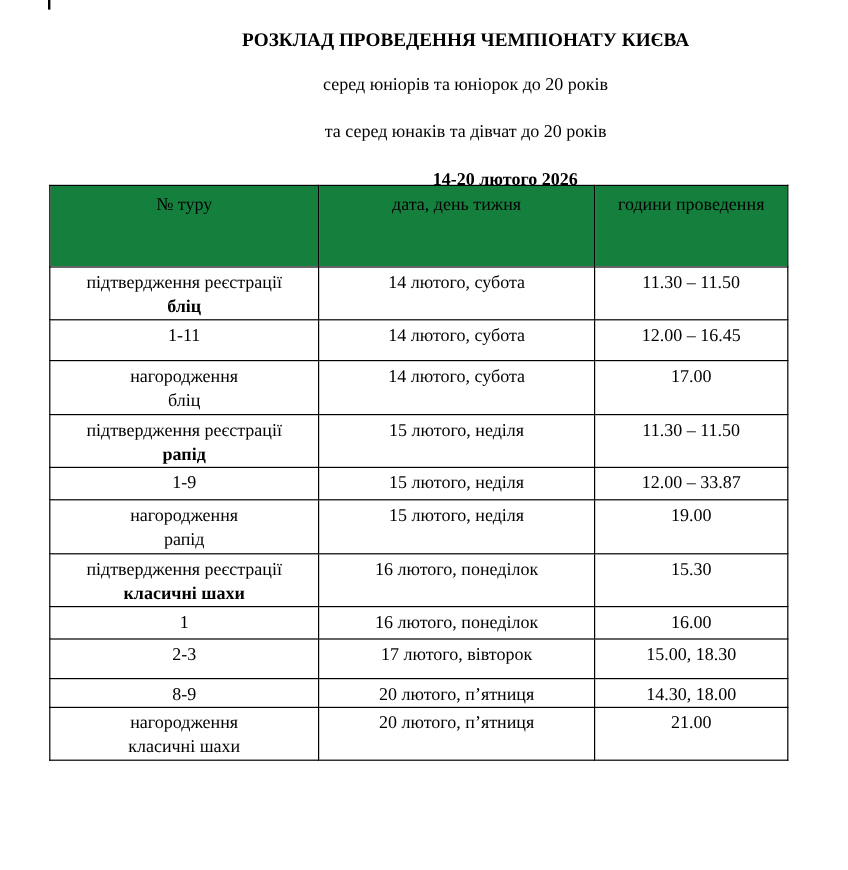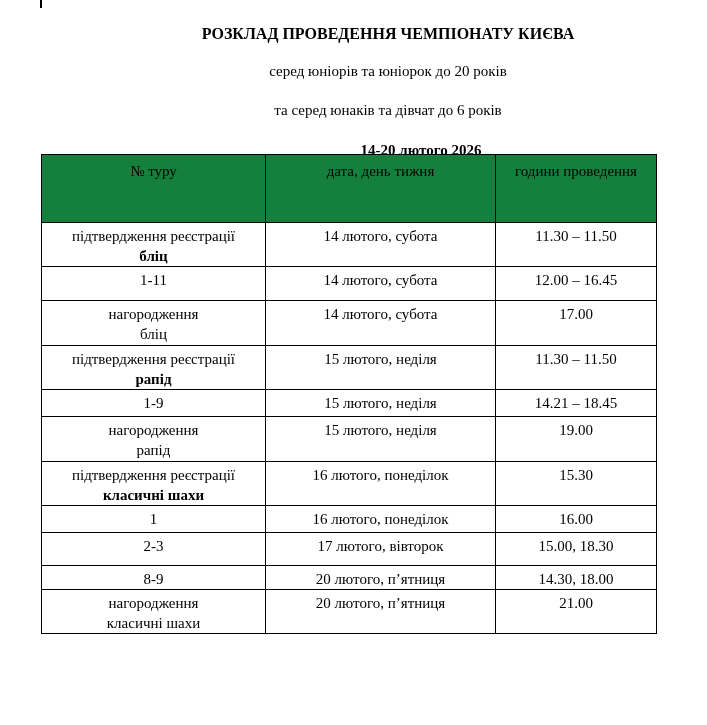--- a/index.html
+++ b/index.html
@@ -76,21 +76,21 @@
   .bold { font-weight: bold; }
 </style>
 </head>
 <body>
 
 <div class="cursor-mark"></div>
 
 <div class="titles">
   <p class="doc-title">РОЗКЛАД ПРОВЕДЕННЯ ЧЕМПІОНАТУ КИЄВА</p>
   <p class="doc-subtitle">серед юніорів та юніорок до 20 років</p>
-  <p class="doc-subtitle">та серед юнаків та дівчат до 6 років</p>
+  <p class="doc-subtitle">та серед юнаків та дівчат до 20 років</p>
   <p class="doc-date">14-20 лютого 2026</p>
 </div>
 
 <table class="schedule">
   <colgroup>
     <col style="width:224px">
     <col style="width:230px">
     <col style="width:161px">
   </colgroup>
   <thead>
@@ -126,21 +126,21 @@
       <td>
         <div>підтвердження реєстрації</div>
         <div class="bold">рапід</div>
       </td>
       <td class="vmid">15 лютого, неділя</td>
       <td>11.30 – 11.50</td>
     </tr>
     <tr style="height:27px">
       <td>1-9</td>
       <td>15 лютого, неділя</td>
-      <td>14.21 – 18.45</td>
+      <td>12.00 – 33.87</td>
     </tr>
     <tr style="height:45px">
       <td>
         <div>нагородження</div>
         <div>рапід</div>
       </td>
       <td>15 лютого, неділя</td>
       <td>19.00</td>
     </tr>
     <tr style="height:40px">

